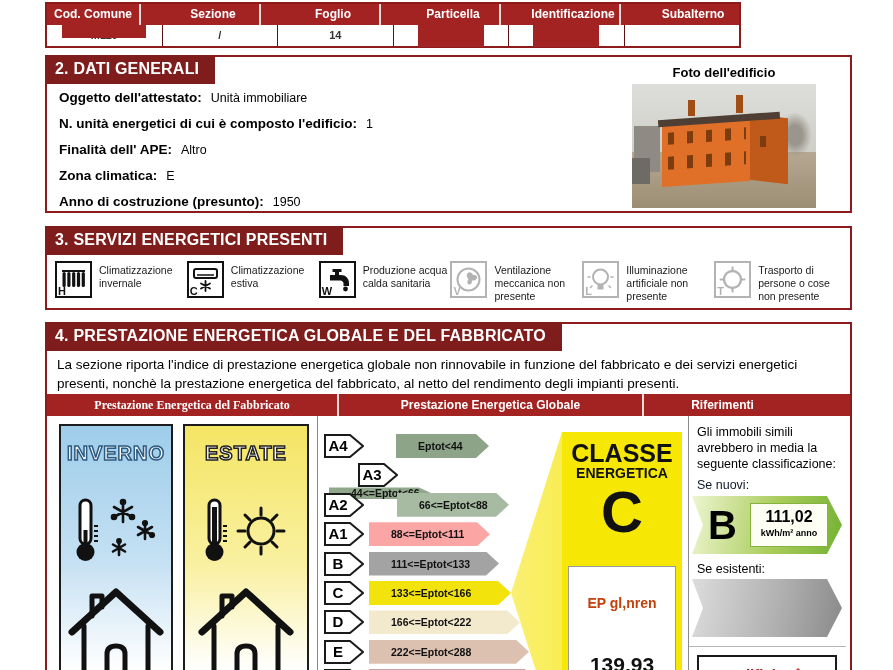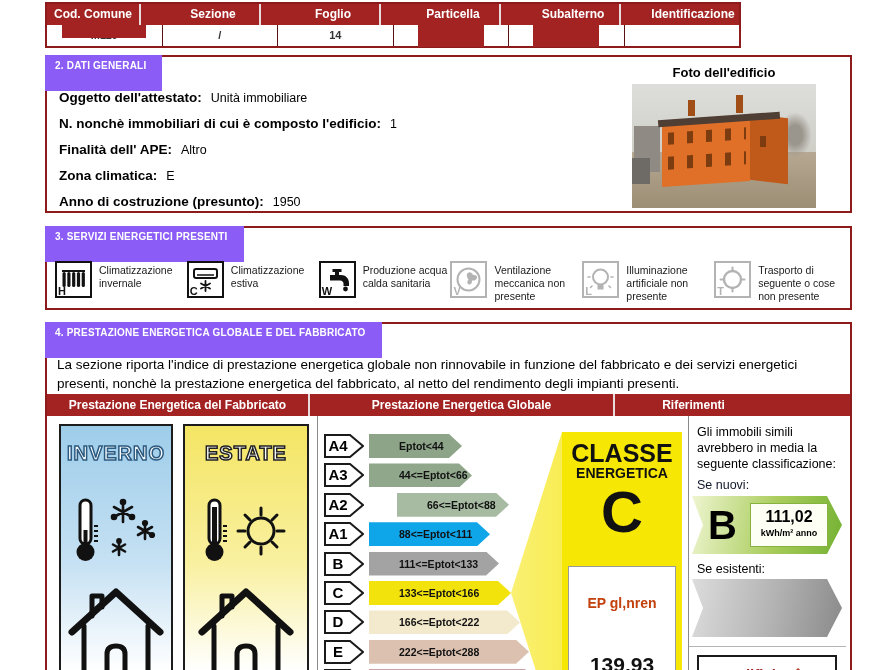--- a/index.html
+++ b/index.html
@@ -12,21 +12,21 @@
   .cad-h { flex: 1; color: #fff; font-weight: bold; font-size: 12px; text-align: center; line-height: 21px; }
   .cad-h + .cad-h { border-left: 2px solid #e9dcdc; padding-left: 26px; }
   .cad-vals { display: flex; height: 21px; }
   .cad-v { flex: 1; position: relative; text-align: center; font-size: 11px; font-weight: bold; color: #333; line-height: 21px; }
   .cad-v + .cad-v { border-left: 1px solid #5a1212; }
   .redact { position: absolute; left: 50%; transform: translateX(-50%); background: #a32323; z-index: 2; top: -1px; width: 66px; height: 23px; }
   .redact-top { top: 0; width: 84px; height: 13px; }
 
   
   .sect { position: absolute; left: 45px; width: 807px; border: 2px solid #8e1b1b; background: #fff; }
-  .sect-title { position: absolute; left: -2px; top: -2px; background: #8b5cf6; color: #fff; font-weight: bold; font-size: 10px; padding: 5px 16px 20px 10px; white-space: nowrap; letter-spacing: .2px; }
+  .sect-title { position: absolute; left: -2px; top: -2px; background: #7f1d1d; color: #fff; font-weight: bold; font-size: 16px; padding: 5px 16px 6px 10px; white-space: nowrap; letter-spacing: .2px; }
 
   
   #sect2 { top: 55px; height: 158px; }
   .fields { position: absolute; left: 12px; top: 32px; }
   .field { margin-bottom: 9px; line-height: 16px; white-space: nowrap; }
   .f-label { font-weight: bold; font-size: 13.5px; color: #000; }
   .f-value { font-size: 12.5px; margin-left: 9px; color: #000000; }
   .photo-label { position: absolute; left: 585px; top: 8px; width: 184px; text-align: center; font-weight: bold; font-size: 13px; color: #000; }
   .photo { position: absolute; left: 585px; top: 27px; width: 184px; height: 124px; overflow: hidden; background: #d8d8d3; }
   .p-sky { position: absolute; inset: 0 0 45% 0; background: linear-gradient(#dddddb, #cfcfc8); }
@@ -84,21 +84,21 @@
   .classe-yellow { position: absolute; left: 244px; top: 16px; width: 120px; height: 330px; background: #f6e705; text-align: center; }
   .classe-heading { font-weight: bold; font-size: 25px; line-height: 26px; margin-top: 8px; color: #111; }
   .classe-sub { font-weight: bold; font-size: 14px; line-height: 15px; color: #111; }
   .classe-value { font-weight: bold; font-size: 58px; line-height: 58px; margin-top: 2px; color: #111; }
   .ep-box { position: absolute; left: 250px; top: 150px; width: 108px; height: 200px; background: #fff; border: 1px solid #9a9a9a; text-align: center; }
   .ep-label { font-weight: bold; font-size: 14px; margin-top: 28px; color: #c2410c; }
   .ep-value { font-weight: bold; font-size: 21px; margin-top: 42px; color: #111; }
   .srow { position: absolute; left: 6px; height: 24px; display: flex; align-items: center; }
   .pent-wrap { position: relative; width: 40px; height: 24px; flex: 0 0 auto; }
   .pent-letter { position: absolute; left: 0; top: 0; width: 28px; text-align: center; font-weight: bold; font-size: 15px; line-height: 24px; color: #000; }
-  .sarrow { margin-left: 5px; height: 24px; display: flex; align-items: center; padding-left: 30px; font-weight: bold; font-size: 10.5px; color: #111; white-space: nowrap;
+  .sarrow { margin-left: 5px; height: 24px; display: flex; align-items: center; padding-left: 22px; font-weight: bold; font-size: 10.5px; color: #111; white-space: nowrap;
             clip-path: polygon(0 0, calc(100% - 13px) 0, 100% 50%, calc(100% - 13px) 100%, 0 100%); }
 
   
   .rif-intro { position: absolute; left: 8px; top: 8px; width: 144px; font-size: 12.5px; line-height: 16px; color: #000; }
   .rif-new-label { position: absolute; left: 8px; top: 62px; font-size: 12.5px; color: #0f172a; }
   .badge { position: absolute; left: 3px; width: 150px; height: 58px;
            clip-path: polygon(0 0, calc(100% - 15px) 0, 100% 50%, calc(100% - 15px) 100%, 0 100%, 11px 50%); }
   .badge-b { top: 80px; background: linear-gradient(100deg, #eef5d0 0%, #a9cc5b 55%, #74b233 100%); }
   .badge-b-letter { position: absolute; left: 16px; top: 6px; font-weight: bold; font-size: 40px; line-height: 46px; color: #000; }
   .badge-b-box { position: absolute; left: 58px; top: 7px; width: 78px; height: 44px; background: #fdfff4; border: 1px solid #86b23e; text-align: center; }
@@ -115,38 +115,38 @@
 <body>
 
 <div id="canvas">
 
   <div class="cad-table">
     <div class="cad-head">
         <div class="cad-h">Cod. Comune</div>
         <div class="cad-h">Sezione</div>
         <div class="cad-h">Foglio</div>
         <div class="cad-h">Particella</div>
+        <div class="cad-h">Identificazione</div>
         <div class="cad-h">Subalterno</div>
-        <div class="cad-h">Identificazione</div>
       </div>
     <div class="cad-vals">
         <div class="cad-v"><span class="cad-t">M110</span><div class="redact redact-top"></div></div>
         <div class="cad-v"><span class="cad-t">/</span></div>
         <div class="cad-v"><span class="cad-t">14</span></div>
         <div class="cad-v"><span class="cad-t"></span><div class="redact"></div></div>
         <div class="cad-v"><span class="cad-t"></span><div class="redact"></div></div>
         <div class="cad-v"><span class="cad-t"></span></div>
       </div>
   </div>
 
   <div class="sect" id="sect2">
     <div class="sect-title">2. DATI GENERALI</div>
     <div class="fields">
         <div class="field"><span class="f-label">Oggetto dell'attestato:</span><span class="f-value">Unità immobiliare</span></div>
-        <div class="field"><span class="f-label">N. nonchè immobiliari di cui è composto l'edificio:</span><span class="f-value">1</span></div>
+        <div class="field"><span class="f-label">N. unità energetici di cui è composto l'edificio:</span><span class="f-value">1</span></div>
         <div class="field"><span class="f-label">Finalità dell' APE:</span><span class="f-value">Altro</span></div>
         <div class="field"><span class="f-label">Zona climatica:</span><span class="f-value">E</span></div>
         <div class="field"><span class="f-label">Anno di costruzione (presunto):</span><span class="f-value">1950</span></div>
       </div>
     <div class="photo-label">Foto dell'edificio</div>
     <div class="photo">
       <div class="p-sky"></div>
       <div class="p-ground"></div>
       <div class="p-tree"></div>
       <div class="p-struct"></div>
@@ -236,32 +236,32 @@
               <circle cx="13.5" cy="13.5" r="8.5" fill="none" stroke="currentColor" stroke-width="2.4"></circle>
               <g stroke="currentColor" stroke-width="2" stroke-linecap="round">
                 <line x1="13.5" y1="1.5" x2="13.5" y2="4"></line>
                 <line x1="13.5" y1="23" x2="13.5" y2="25.5"></line>
                 <line x1="1.5" y1="13.5" x2="4" y2="13.5"></line>
                 <line x1="23" y1="13.5" x2="25.5" y2="13.5"></line>
               </g>
             </svg>
             <span class="svc-letter">T</span>
           </div>
-          <div class="svc-label">Trasporto di seguente o cose non presente</div>
+          <div class="svc-label">Trasporto di persone o cose non presente</div>
         </div>
       </div>
   </div>
 
   <div class="sect" id="sect4">
     <div class="sect-title">4. PRESTAZIONE ENERGETICA GLOBALE E DEL FABBRICATO</div>
     <div class="sect4-desc">La sezione riporta l'indice di prestazione energetica globale non rinnovabile in funzione del fabbricato e dei servizi energetici presenti, nonchè la prestazione energetica del fabbricato, al netto del rendimento degli impianti presenti.</div>
 
     <div class="ptable">
       <div class="pthead">
-          <div class="pth" style="width: 261px;">Prestazione Energetica del Fabbricato</div>
+          <div class="pth" style="width: 290px; font-family: Liberation Serif, serif;">Prestazione Energetica del Fabbricato</div>
           <div class="pth" style="width: 305px;">Prestazione Energetica Globale</div>
           <div class="pth" style="width: 159px;">Riferimenti</div>
         </div>
       <div class="pbody">
 
         <div class="pcol pcol1">
           <div class="season inverno">
             <div class="season-title">INVERNO</div>
             <div class="season-icons">
               <span>
@@ -354,43 +354,43 @@
           <div class="classe-yellow">
             <div class="classe-heading">CLASSE</div>
             <div class="classe-sub">ENERGETICA</div>
             <div class="classe-value">C</div>
           </div>
           <div class="ep-box">
             <div class="ep-label">EP gl,nren</div>
             <div class="ep-value">139,93</div>
           </div>
           <div>
-              <div class="srow" style="top: 18px;">
+              <div class="srow" style="top: 18px; gap: 27px;">
                 <div class="pent-wrap"><svg width="40" height="24" viewBox="0 0 40 24">
                     <polygon points="1,1 26,1 39,12 26,23 1,23" fill="#ffffff" stroke="#1a1a1a" stroke-width="2"></polygon>
                   </svg><div class="pent-letter">A4</div></div>
                 <div class="sarrow" style="width: 93px; background: rgb(141, 164, 137);">Eptot&lt;44</div>
               </div>
-              <div class="srow" style="top: 47.4px;">
+              <div class="srow" style="top: 47.4px; flex-direction: column;">
                 <div class="pent-wrap"><svg width="40" height="24" viewBox="0 0 40 24">
                     <polygon points="1,1 26,1 39,12 26,23 1,23" fill="#ffffff" stroke="#1a1a1a" stroke-width="2"></polygon>
                   </svg><div class="pent-letter">A3</div></div>
                 <div class="sarrow" style="width: 103px; background: rgb(144, 167, 140);">44&lt;=Eptot&lt;66</div>
               </div>
               <div class="srow" style="top: 76.8px; gap: 28px;">
                 <div class="pent-wrap"><svg width="40" height="24" viewBox="0 0 40 24">
                     <polygon points="1,1 26,1 39,12 26,23 1,23" fill="#ffffff" stroke="#1a1a1a" stroke-width="2"></polygon>
                   </svg><div class="pent-letter">A2</div></div>
                 <div class="sarrow" style="width: 112px; background: rgb(166, 187, 162);">66&lt;=Eptot&lt;88</div>
               </div>
               <div class="srow" style="top: 106.2px;">
                 <div class="pent-wrap"><svg width="40" height="24" viewBox="0 0 40 24">
                     <polygon points="1,1 26,1 39,12 26,23 1,23" fill="#ffffff" stroke="#1a1a1a" stroke-width="2"></polygon>
                   </svg><div class="pent-letter">A1</div></div>
-                <div class="sarrow" style="width: 121px; background: #0ea5e9;">88&lt;=Eptot&lt;111</div>
+                <div class="sarrow" style="width: 121px; background: #fca5a5;">88&lt;=Eptot&lt;111</div>
               </div>
               <div class="srow" style="top: 135.6px;">
                 <div class="pent-wrap"><svg width="40" height="24" viewBox="0 0 40 24">
                     <polygon points="1,1 26,1 39,12 26,23 1,23" fill="#ffffff" stroke="#1a1a1a" stroke-width="2"></polygon>
                   </svg><div class="pent-letter">B</div></div>
                 <div class="sarrow" style="width: 130px; background: #a3a3a3;">111&lt;=Eptot&lt;133</div>
               </div>
               <div class="srow" style="top: 165px;">
                 <div class="pent-wrap"><svg width="40" height="24" viewBox="0 0 40 24">
                     <polygon points="1,1 26,1 39,12 26,23 1,23" fill="#ffffff" stroke="#1a1a1a" stroke-width="2"></polygon>

